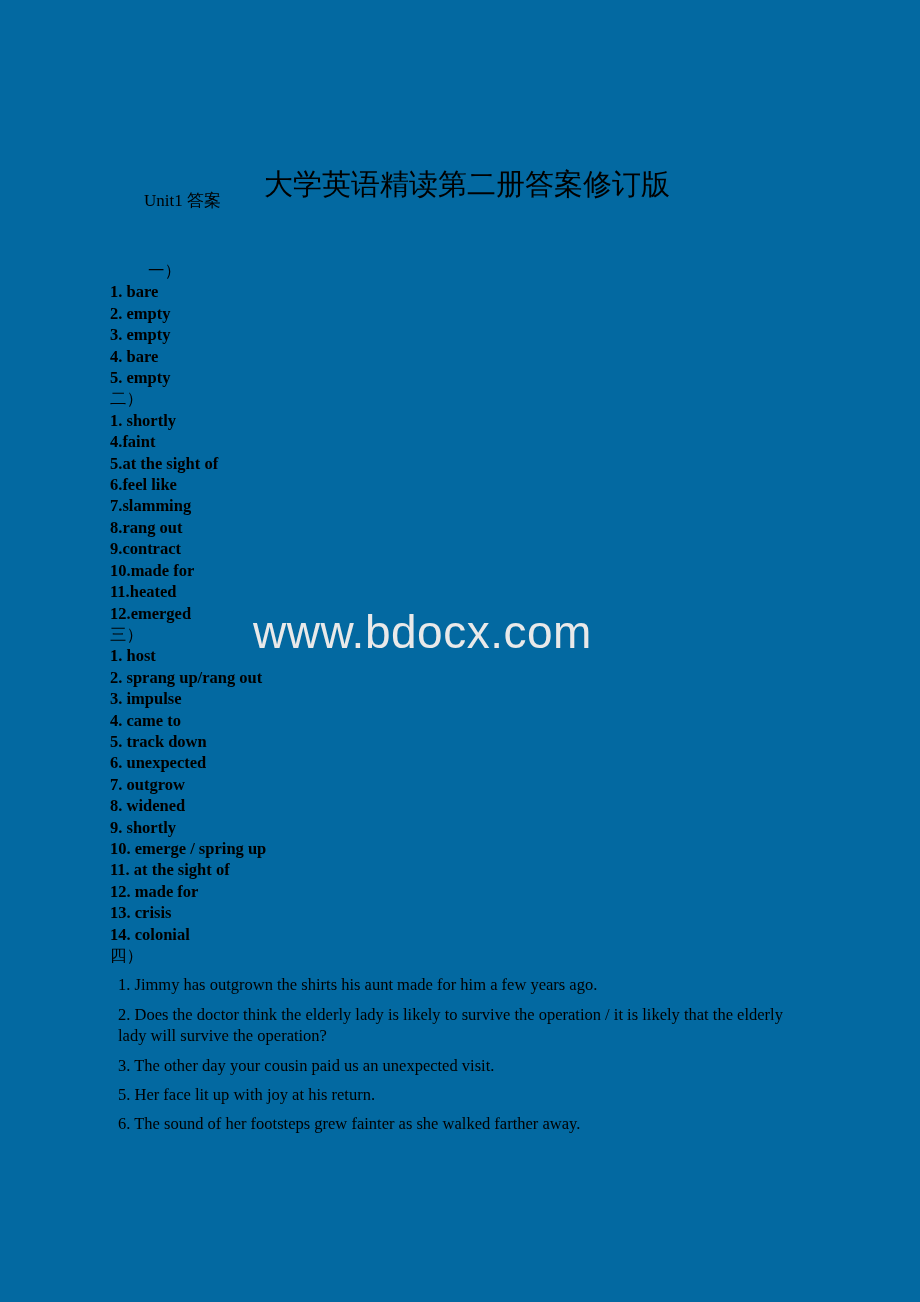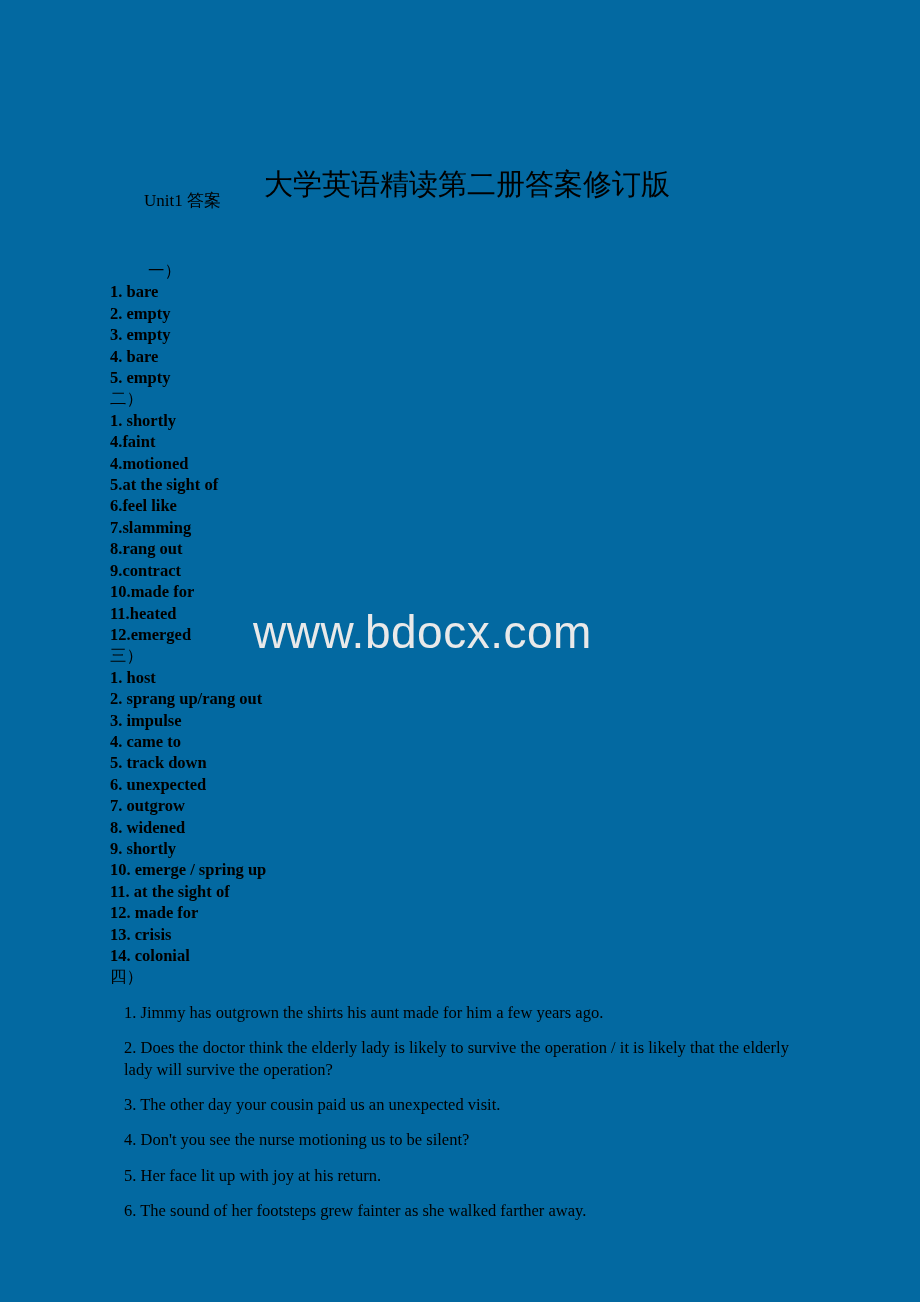--- a/index.html
+++ b/index.html
@@ -84,21 +84,21 @@
   }
 
   .ans-line {
     margin: 0;
     padding: 0;
     white-space: pre-wrap;
     font-weight: bold;
   }
 
   .sent-line {
-    margin: 14px;
+    margin: 8px;
     padding: 0;
     text-indent: 0;
     white-space: normal;
   }
 </style>
 </head>
 <body>
 
 <div class="page">
 
@@ -113,21 +113,20 @@
     <div class="body-block" id="answer-body">
         <div class="sec-label indented">一）</div>
         <div class="ans-line">1. bare</div>
         <div class="ans-line">2. empty</div>
         <div class="ans-line">3. empty</div>
         <div class="ans-line">4. bare</div>
         <div class="ans-line">5. empty</div>
         <div class="sec-label">二）</div>
         <div class="ans-line">1. shortly</div>
         <div class="ans-line">4.faint</div>
-        <div class="ans-line">4.motioned</div>
         <div class="ans-line">5.at the sight of</div>
         <div class="ans-line">6.feel like</div>
         <div class="ans-line">7.slamming</div>
         <div class="ans-line">8.rang out</div>
         <div class="ans-line">9.contract</div>
         <div class="ans-line">10.made for</div>
         <div class="ans-line">11.heated</div>
         <div class="ans-line">12.emerged</div>
         <div class="sec-label">三）</div>
         <div class="ans-line">1. host</div>
@@ -141,19 +140,18 @@
         <div class="ans-line">9. shortly</div>
         <div class="ans-line">10. emerge / spring up</div>
         <div class="ans-line">11. at the sight of</div>
         <div class="ans-line">12. made for</div>
         <div class="ans-line">13. crisis</div>
         <div class="ans-line">14. colonial</div>
         <div class="sec-label">四）</div>
         <div class="sent-line">1. Jimmy has outgrown the shirts his aunt made for him a few years ago.</div>
         <div class="sent-line">2. Does the doctor think the elderly lady is likely to survive the operation / it is likely that the elderly lady will survive the operation?</div>
         <div class="sent-line">3. The other day your cousin paid us an unexpected visit.</div>
-        <div class="sent-line">4. Don't you see the nurse motioning us to be silent?</div>
         <div class="sent-line">5. Her face lit up with joy at his return.</div>
         <div class="sent-line">6. The sound of her footsteps grew fainter as she walked farther away.</div>
       </div>
 
   </div>
 </div>
 
 </body></html>

